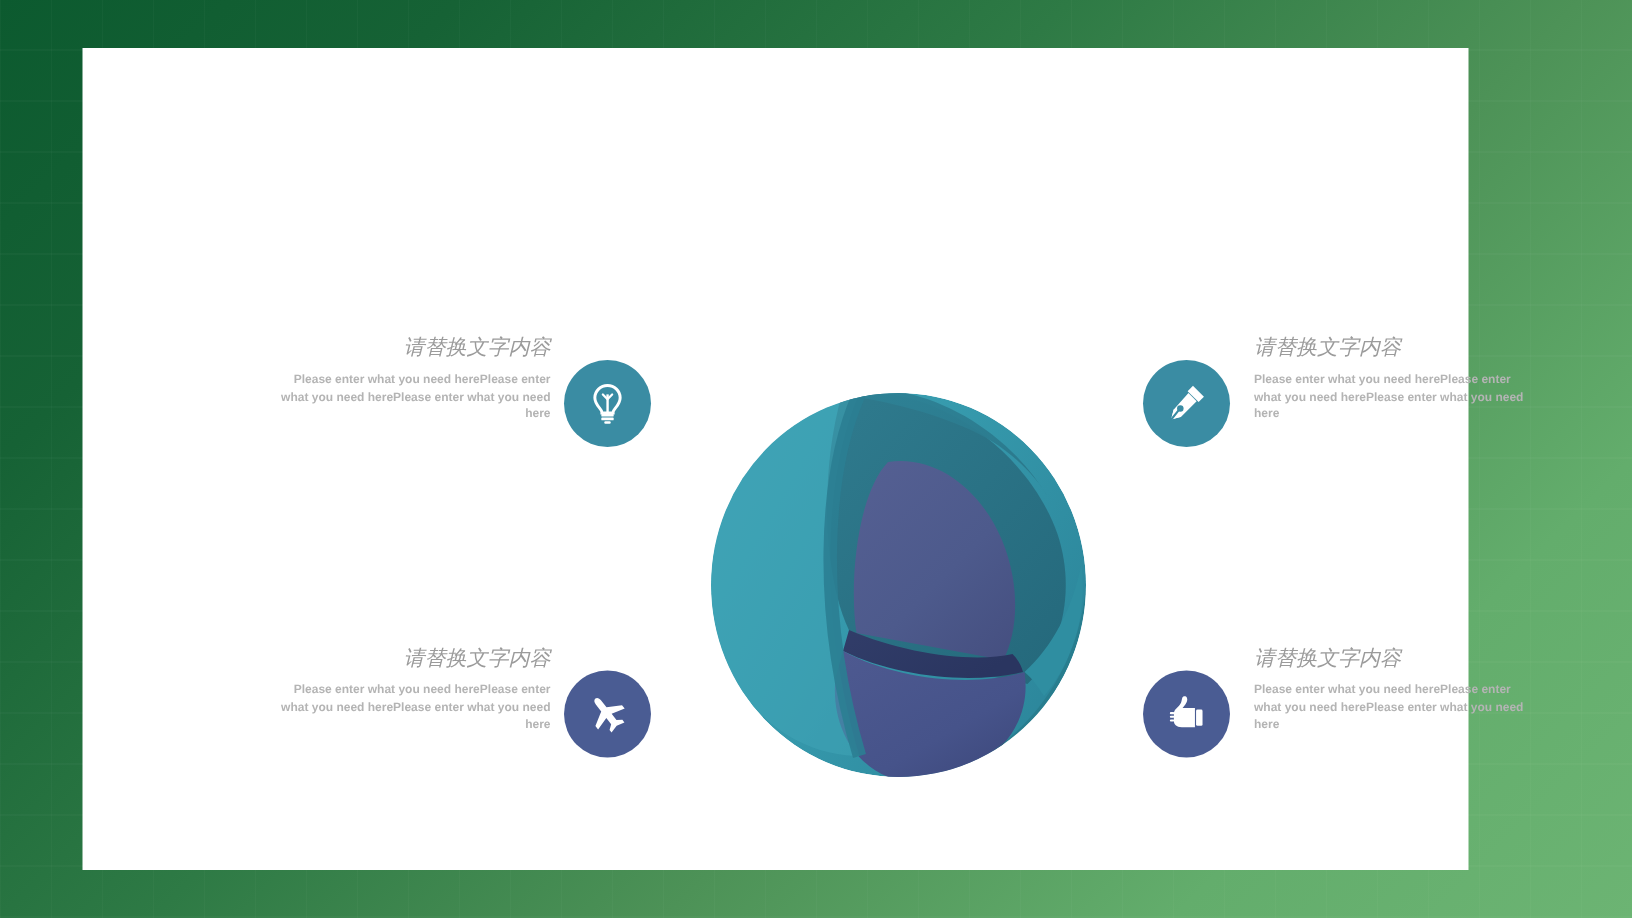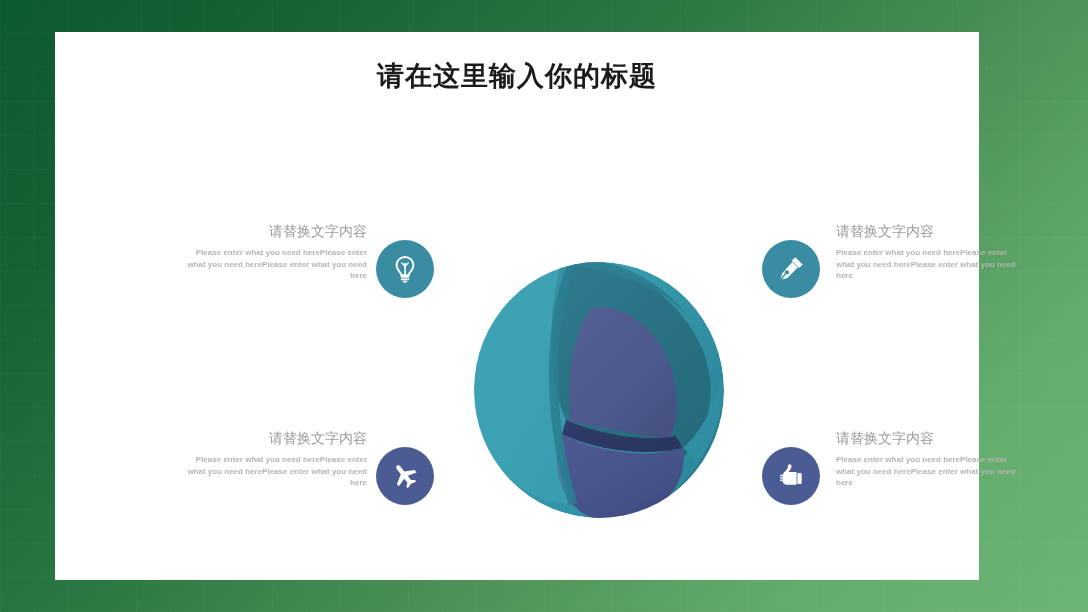--- a/index.html
+++ b/index.html
@@ -66,20 +66,21 @@
   }
   .text-block.left  { text-align: right; }
   .text-block.right { text-align: left; }
 
   .tb-heading {
     font-size: 14px;
     color: #9b9b9b;
     line-height: 18px;
     margin-bottom: 7px;
     white-space: nowrap;
+    font-style: italic;
   }
   .tb-body {
     font-size: 8px;
     color: #b4b4b4;
     line-height: 11.5px;
     font-weight: bold;
   }
 
   .tb-tl { left: 132px; top: 190px; }
   .tb-bl { left: 132px; top: 397px; }
@@ -115,21 +116,20 @@
 </style>
 </head>
 <body>
 
 <div class="slide-root">
 
   <div class="bg-texture"></div>
 
   <div class="card">
 
-    <div class="slide-title">请在这里输入你的标题</div>
 
     <div class="text-block left tb-tl">
       <div class="tb-heading">请替换文字内容</div>
       <div class="tb-body">Please enter what you need herePlease enter what you need herePlease enter what you need here</div>
     </div>
 
     <div class="icon-circle ic-tl">
       <span>
         <svg width="30" height="30" viewBox="0 0 32 32" fill="none">
           <path d="M16 3.2c-5.0 0-9.0 3.9-9.0 8.7 0 3.3 1.9 5.6 3.4 7.4 0.9 1.1 1.6 2.0 1.6 2.8v0.6h8v-0.6c0-0.8 0.7-1.7 1.6-2.8 1.5-1.8 3.4-4.1 3.4-7.4 0-4.8-4.0-8.7-9.0-8.7z" stroke="#ffffff" stroke-width="2.1" fill="none"></path>

